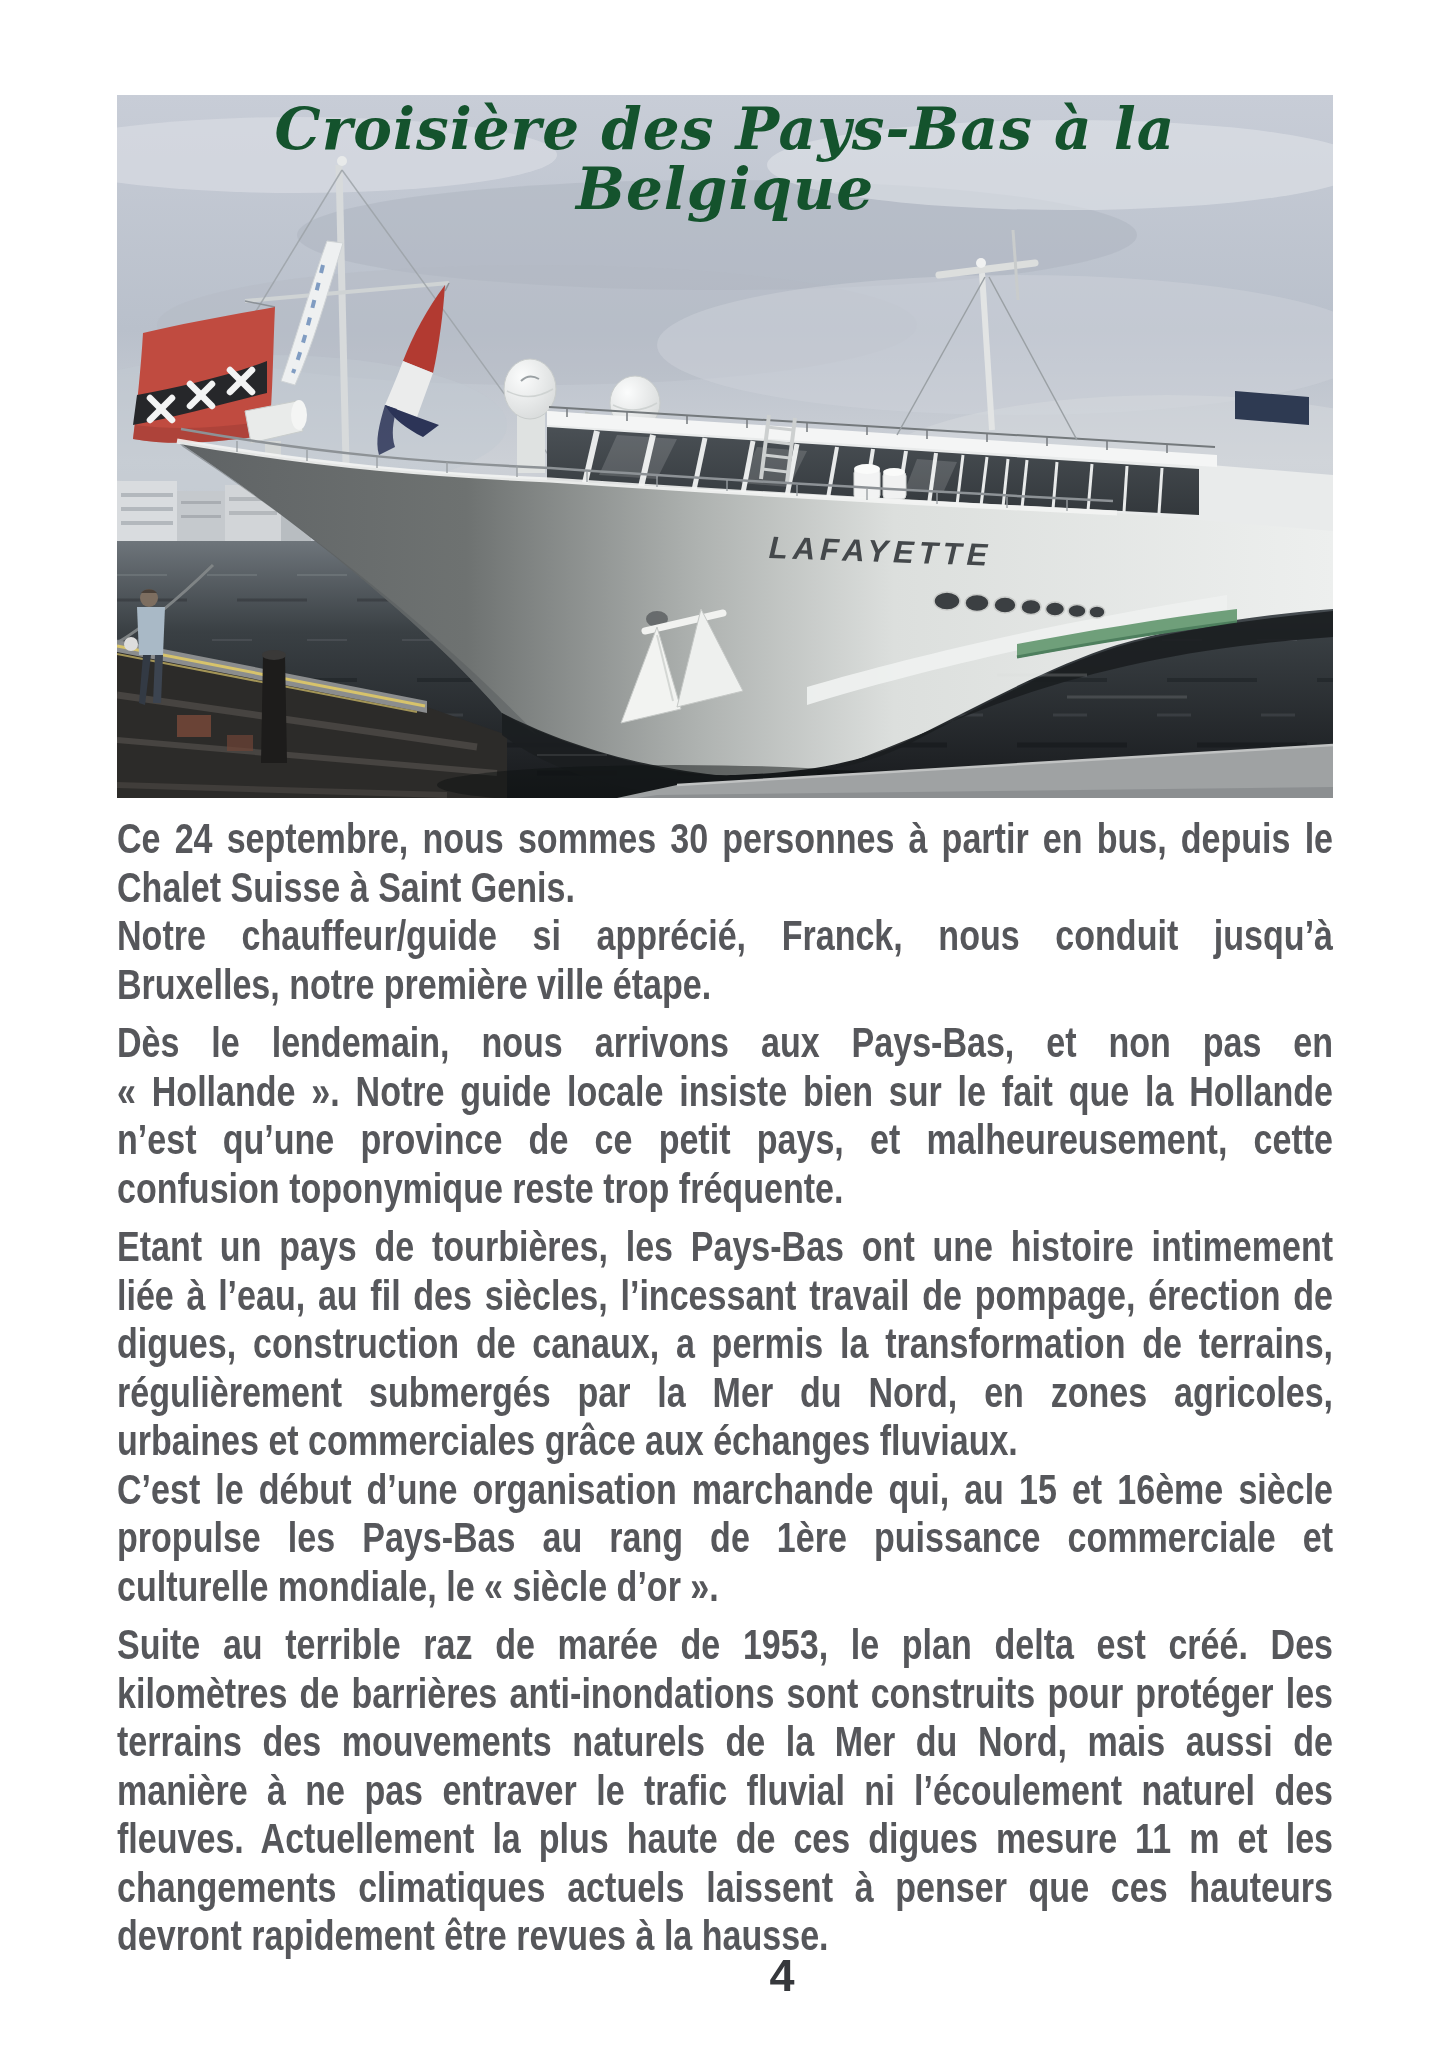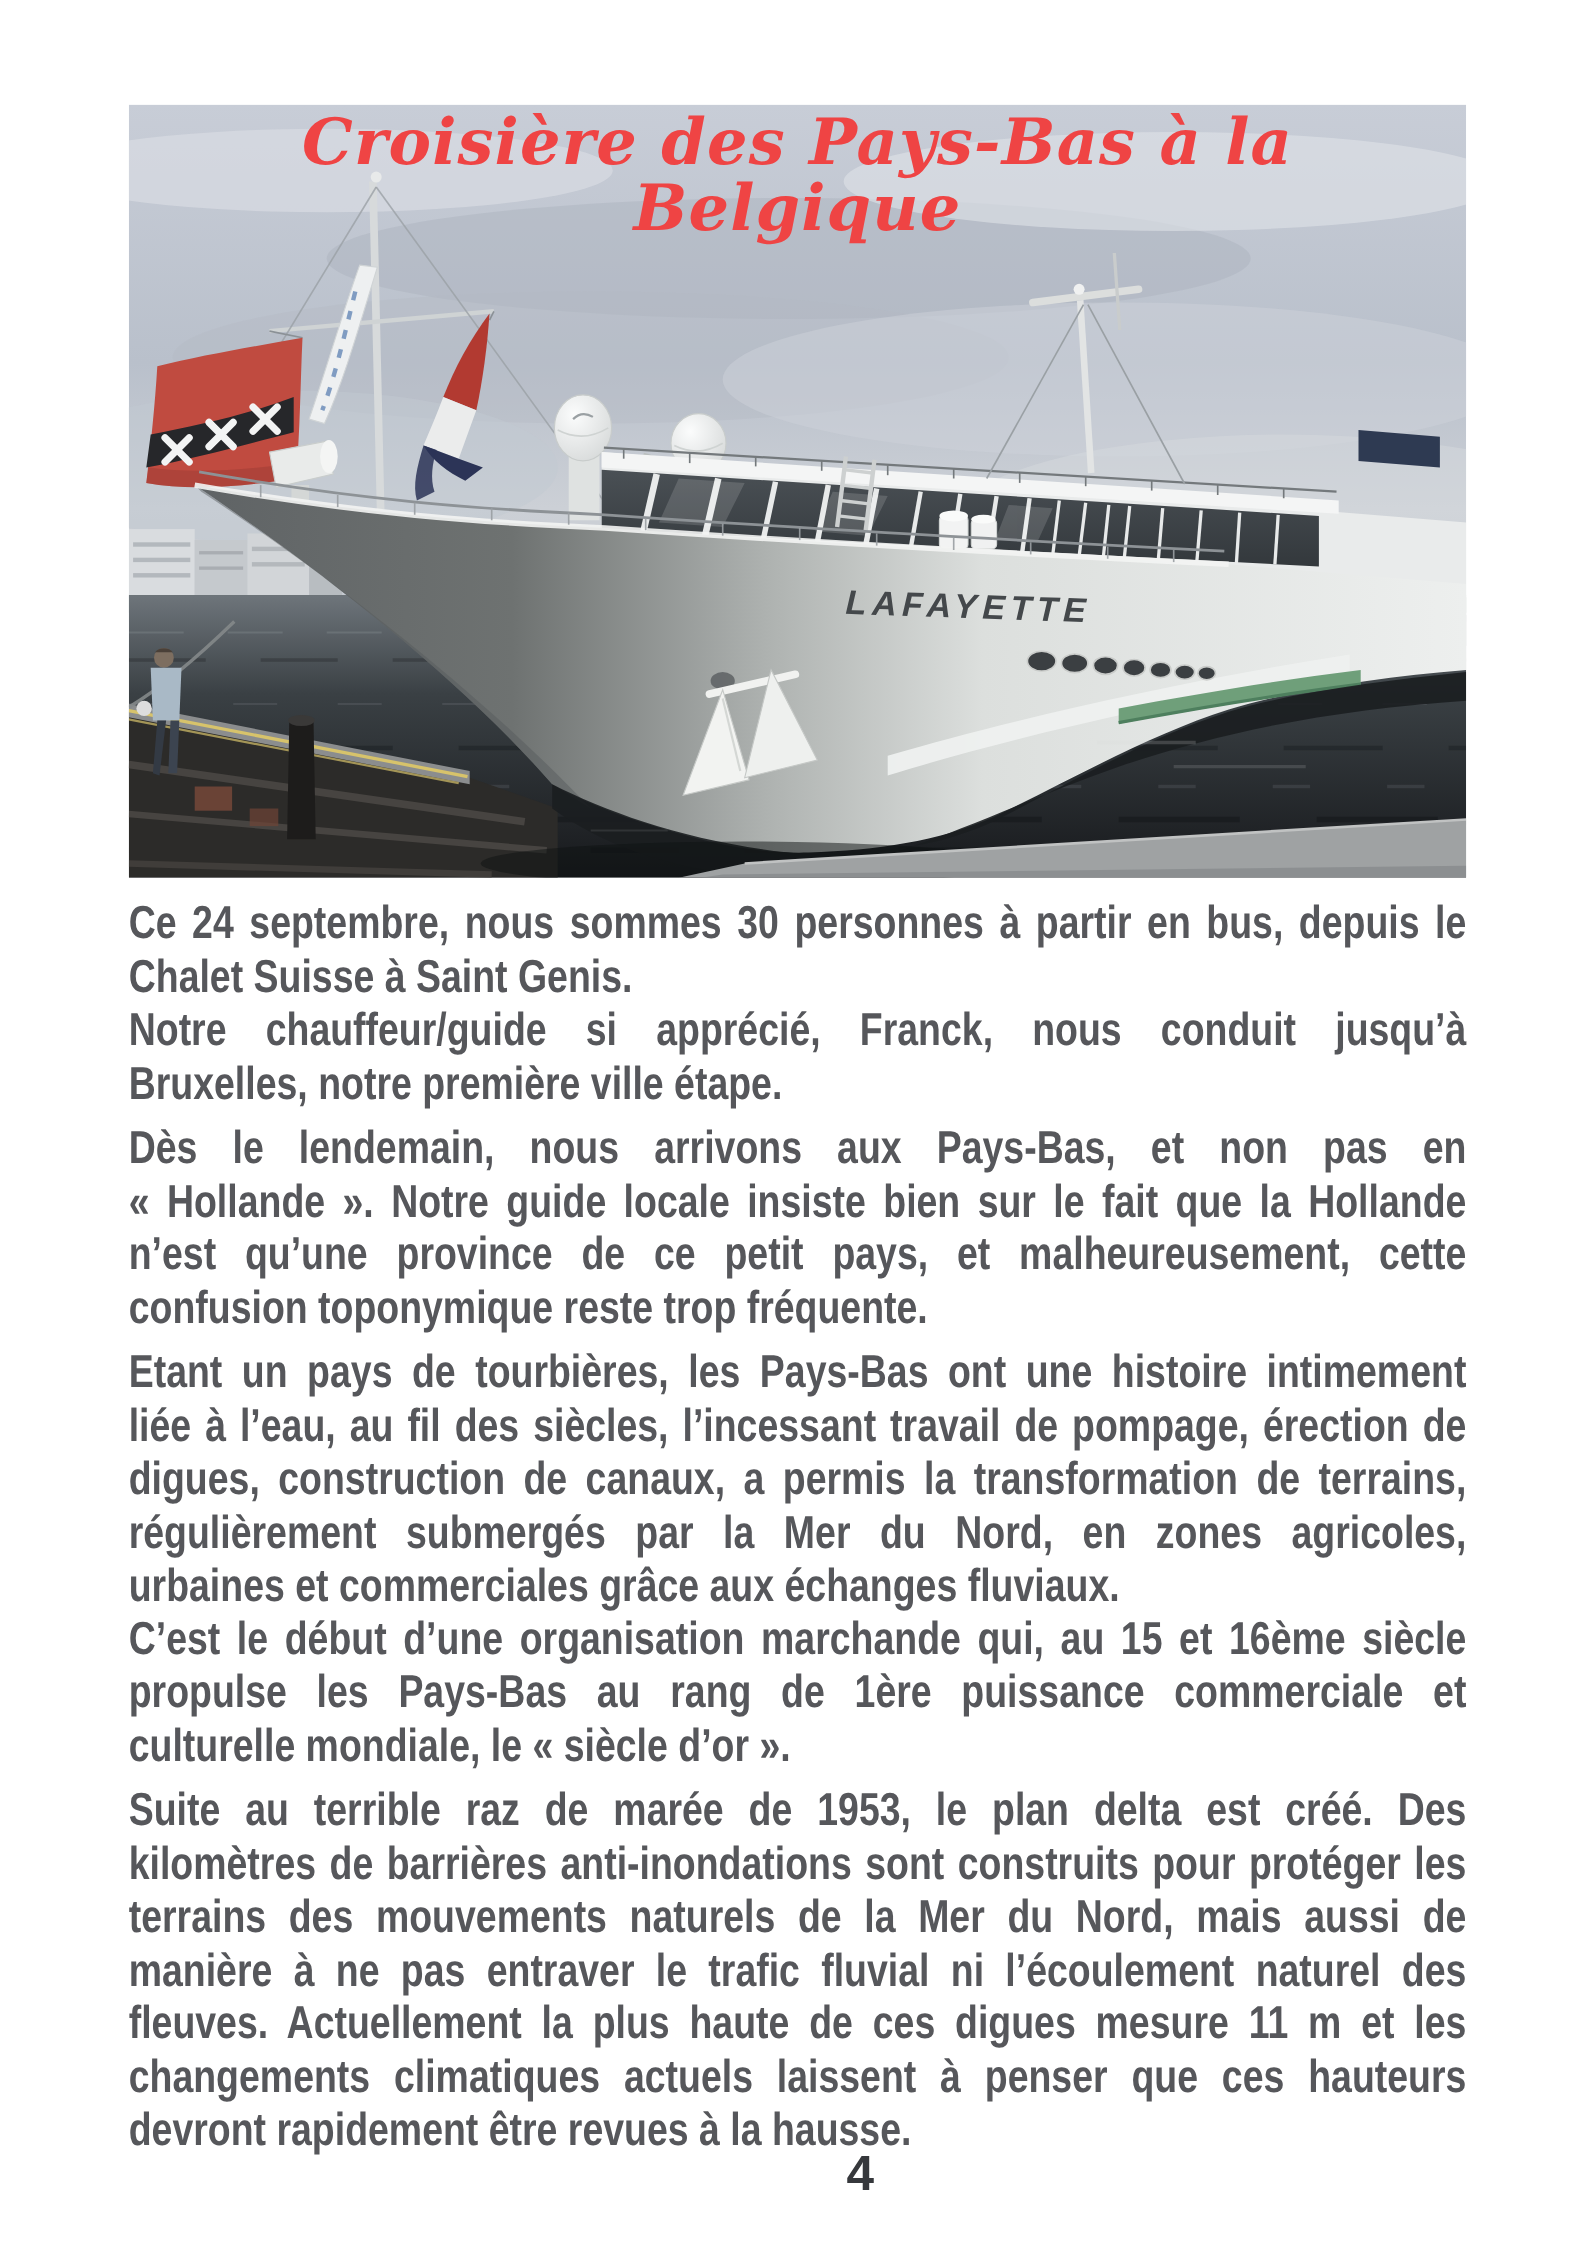--- a/index.html
+++ b/index.html
@@ -3,21 +3,21 @@
 <meta charset="utf-8">
 <style>
   html,body{margin:0;padding:0;background:#ffffff;}
   .page{position:relative;width:1448px;height:2048px;background:#ffffff;overflow:hidden;
         font-family:"Liberation Sans",sans-serif;}
   
   .photo{position:absolute;left:117px;top:95px;width:1216px;height:703px;overflow:hidden;}
   .photo svg{position:absolute;left:0;top:0;width:100%;height:100%;display:block;}
   .photo-title{position:absolute;left:0;top:4px;width:100%;text-align:center;
       font-family:"DejaVu Serif",serif;font-style:italic;font-weight:700;
-      font-size:58px;line-height:60px;color:#ef4444;letter-spacing:1px;}
+      font-size:58px;line-height:60px;color:#14532d;letter-spacing:1px;}
   .photo-subtitle{position:absolute;left:0;top:62px;width:100%;text-align:center;
       font-family:"DejaVu Serif",serif;font-style:italic;font-weight:700;
       font-size:50px;line-height:56px;color:#26211d;letter-spacing:4px;}
   
   .doc-text{position:absolute;left:117px;top:815px;width:1216px;color:#56575b;
       font-size:42px;line-height:48.5px;font-weight:bold;}
   .para{margin:0 0 10px 0;}
   .line{width:1500px;transform:scaleX(0.8107);transform-origin:0 0;
       white-space:nowrap;text-align:justify;text-justify:inter-word;}
   .line.fill{text-align-last:justify;}

